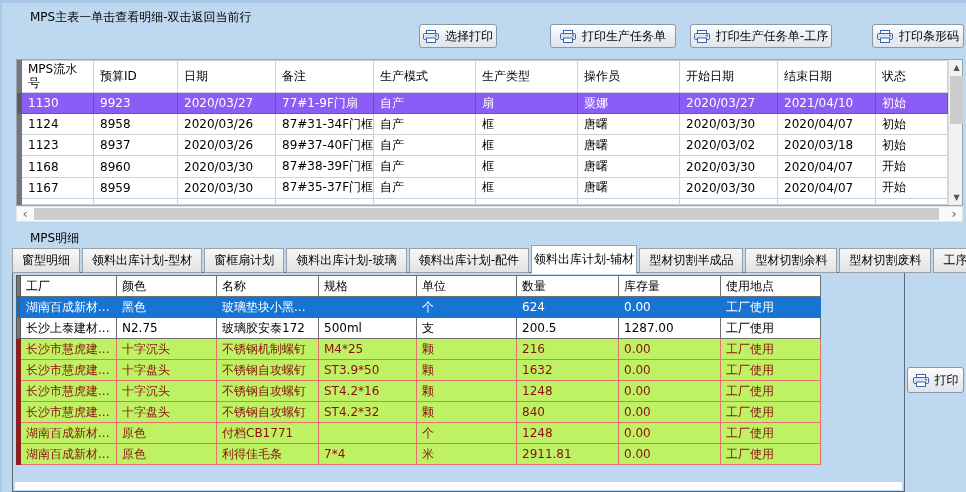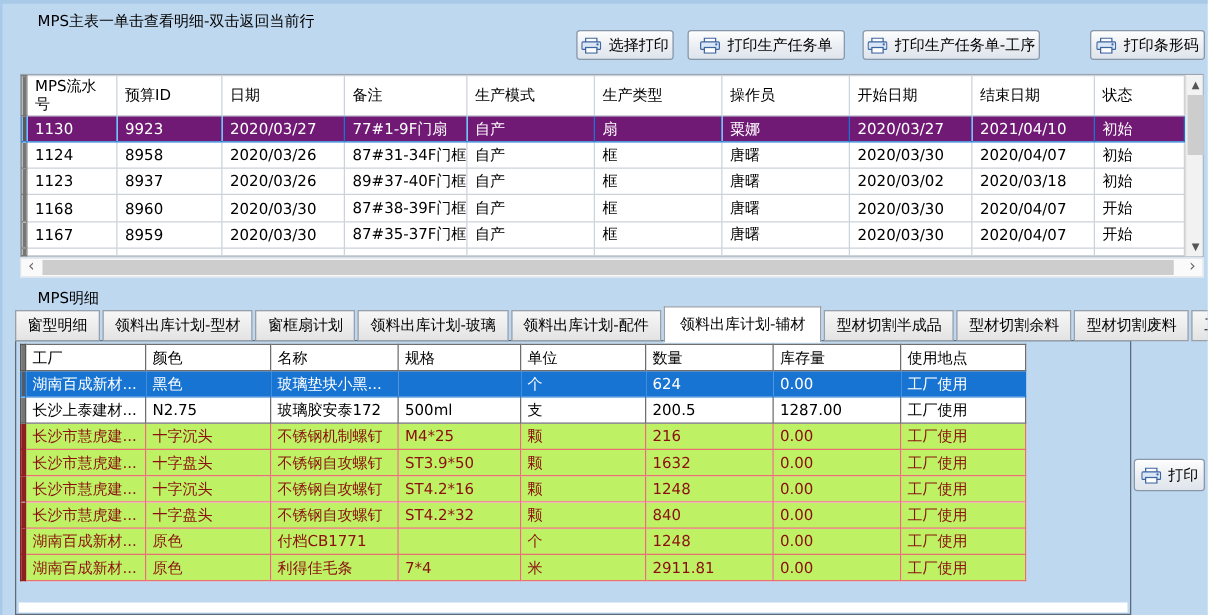--- a/index.html
+++ b/index.html
@@ -21,42 +21,42 @@
   #master-wrap { position:absolute; left:14px; top:56px; width:947px; height:147px;
                  background:#fff; border:1px solid #97a5b5; display:flex; }
   table { border-collapse:collapse; table-layout:fixed; }
   #master-table { width:930px; }
   #master-table th, #master-table td { border:1px solid #ccd2d9; padding:1px 6px; height:20px;
       font-weight:normal; text-align:left; white-space:nowrap; overflow:hidden; font-size:12px; }
   #master-table th { height:30px; vertical-align:middle; }
   #master-table th.wrap { white-space:normal; line-height:1.15; }
   #master-table col.rh { width:4px; }
   #master-table td.rh, #master-table th.rh { background:#767676; padding:0; border-color:#767676; }
-  #master-table tr.sel td { background:#701a75; color:#fff; border-color:#1874d2; }
+  #master-table tr.sel td { background:#8b5cf6; color:#fff; border-color:#1874d2; }
   #master-table tr.sel td.rh { background:#5a5a5a; }
   #master-table tr.partial td { height:6px; padding:0; }
 
   
   .vscroll { width:15px; background:#f2f2f2; position:relative; border-left:1px solid #dcdcdc; }
   .vscroll .arr { position:absolute; left:0; width:15px; height:15px; text-align:center;
                   font-size:8px; color:#555; line-height:15px; cursor:pointer; }
   .vscroll .arr.up { top:0; } .vscroll .arr.down { bottom:0; }
   .vscroll .thumb { position:absolute; left:1px; top:16px; width:13px; height:48px; background:#cdcdcd; cursor:pointer; }
   #hscroll { position:absolute; left:14px; top:203px; width:947px; height:16px; background:#fafafa;
              border:1px solid #dfe5eb; }
   #hscroll .arr { position:absolute; top:0; width:16px; height:14px; color:#666; font-size:13px;
                   line-height:13px; text-align:center; cursor:pointer; }
   #hscroll .arr.left { left:0; } #hscroll .arr.right { right:0; }
   #hscroll .thumb { position:absolute; left:17px; top:1px; width:905px; height:12px; background:#cdcdcd; cursor:pointer; }
 
   
   #tabs { position:absolute; left:10px; top:245px; display:flex; align-items:flex-end; height:25px; z-index:2; }
   .tab { padding:3px 9px; margin-right:2px; background:linear-gradient(#f7f7f7,#e3e3e3);
          border:1px solid #9aa0a8; font-size:12px; white-space:nowrap; cursor:pointer; }
-  .tab.active { background:#fff; padding:5px 12px; border-bottom:1px solid #fff; margin-bottom:-1px; }
+  .tab.active { background:#fff; padding:5px 2px; border-bottom:1px solid #fff; margin-bottom:-1px; }
 
   
   #detail-panel { position:absolute; left:10px; top:269px; width:893px; height:220px;
                   background:#bed8f0; border:1px solid #5c6a79; }
   #detail-table { position:absolute; left:3px; top:2px; width:804px; background:#fff; border:1px solid #2a2a2a;padding-left:28px; }
   #detail-table th, #detail-table td { border:1px solid #6f6f6f; padding:1px 5px; height:21px;
       font-weight:normal; text-align:left; white-space:nowrap; overflow:hidden; font-size:12px; }
   #detail-table col.rh { width:4px; }
   #detail-table td.rh, #detail-table th.rh { background:#767676; padding:0; border-color:#565656; }
   #detail-table tr.sel td { background:#1874d2; color:#fff; border-color:#1874d2; }
@@ -65,21 +65,21 @@
   #detail-table tr.alert td.rh { background:#8a2020; border-color:#8a2020; }
   #detail-strip { position:absolute; left:2px; top:209px; width:887px; height:8px; background:#fff; }
 </style>
 </head>
 <body>
 
 <div id="app">
 
   <div class="section-title" style="left:28px; top:6px;">MPS主表一单击查看明细-双击返回当前行</div>
 
-  <button class="pbtn" style="left:459px; top:21px; width:78px;">
+  <button class="pbtn" style="left:417px; top:21px; width:78px;">
     <span class="picon">
       <svg width="16" height="13" viewBox="0 0 16 13">
           <rect x="3.5" y="0.5" width="9" height="3.5" fill="#fff" stroke="#3f65a0"></rect>
           <rect x="0.5" y="3.5" width="15" height="6" rx="1" fill="#d9e7f8" stroke="#3f65a0"></rect>
           <rect x="3.5" y="8" width="9" height="4.5" fill="#fff" stroke="#3f65a0"></rect>
           <circle cx="13" cy="5.5" r="0.9" fill="#3f65a0"></circle>
         </svg>
     </span>
     <span>选择打印</span>
   </button>

